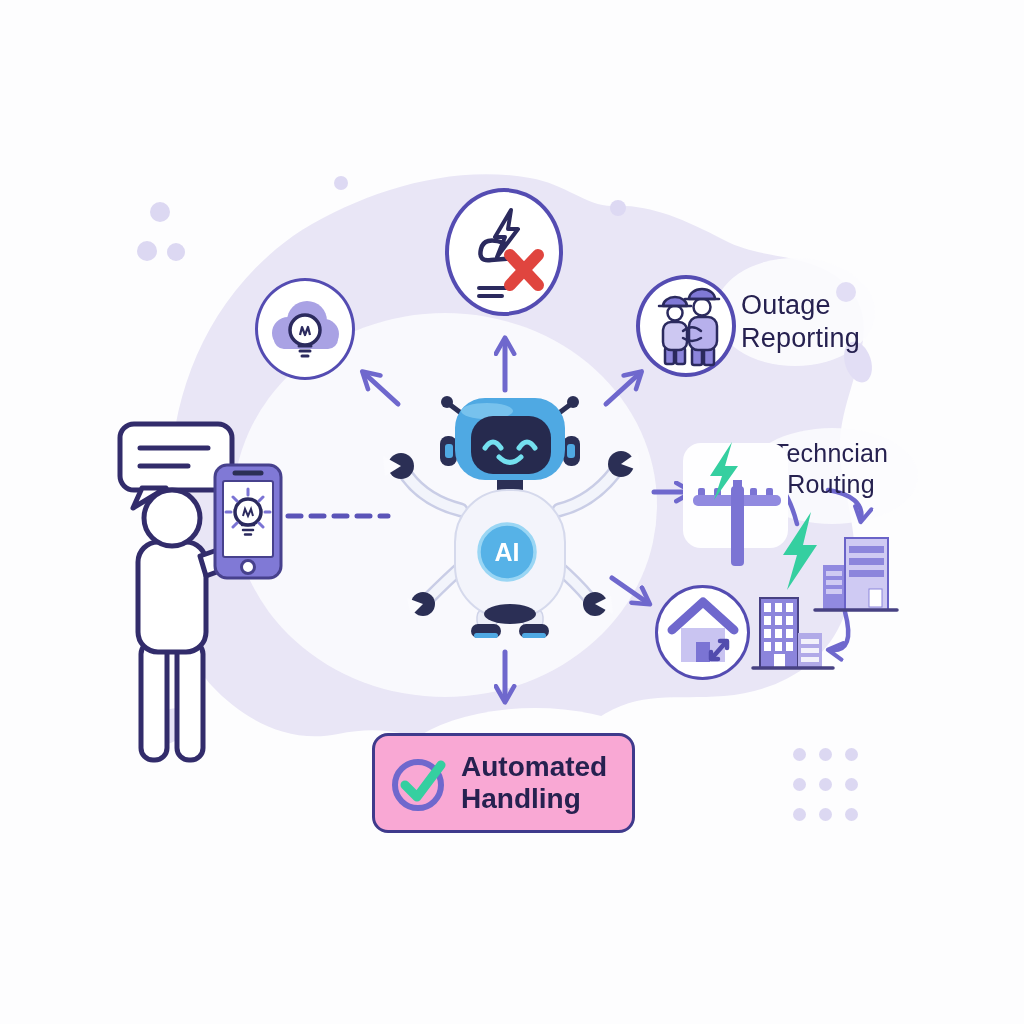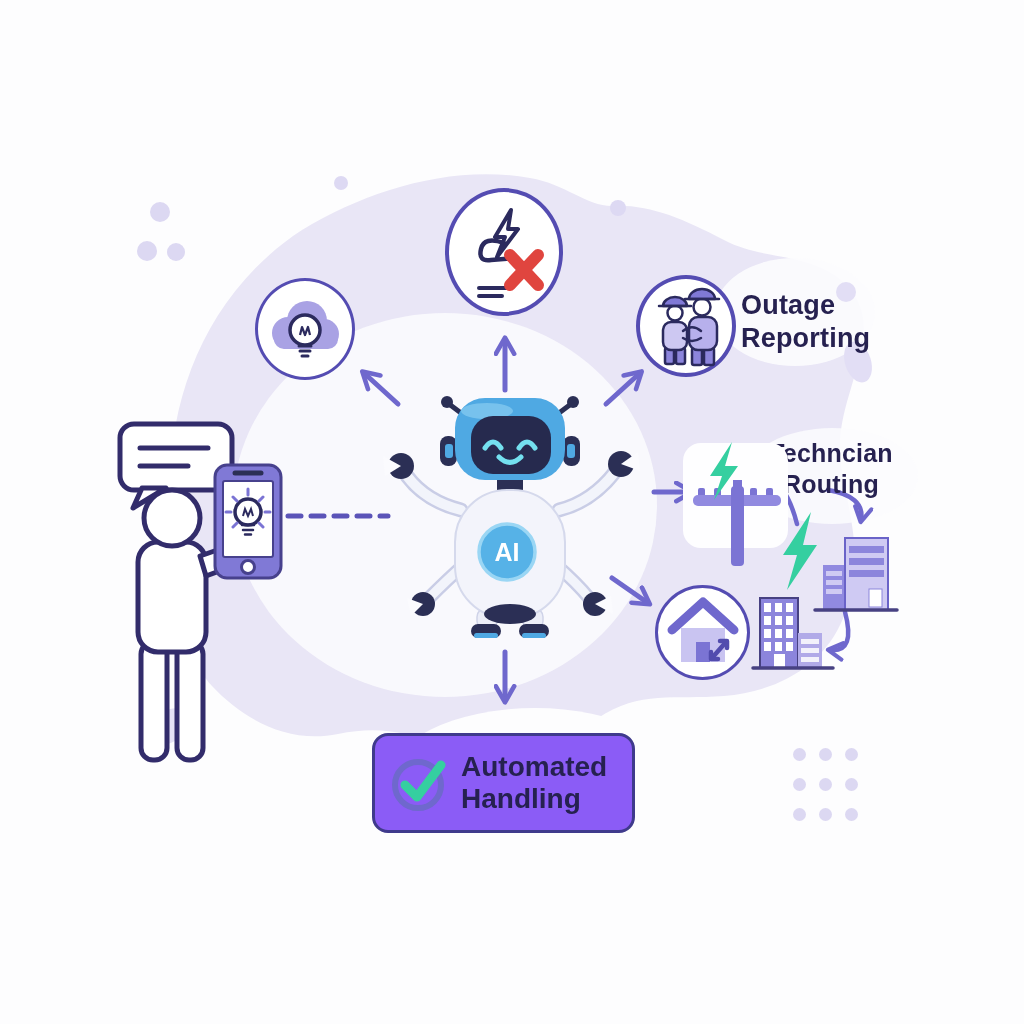--- a/index.html
+++ b/index.html
@@ -2,24 +2,24 @@
 <html><head>
 <meta charset="utf-8">
 <style>
   html,body{margin:0;padding:0;background:#fdfdfe;}
   .canvas{position:relative;width:1024px;height:1024px;background:#fdfdfe;overflow:hidden;
           font-family:"Liberation Sans",sans-serif;}
   .layer{position:absolute;left:0;top:0;width:1024px;height:1024px;}
   .abs{position:absolute;}
   .circle-node{position:absolute;background:#ffffff;border:4px solid #544cb2;border-radius:50%;
                display:flex;align-items:center;justify-content:center;box-sizing:border-box;}
-  .label{position:absolute;color:#262150;font-weight:700;letter-spacing:.2px;}
+  .label{position:absolute;color:#262150;font-weight:400;letter-spacing:.2px;}
   .outage-label{left:741px;top:289px;width:152px;font-size:27px;line-height:1.22;text-align:left;}
   .tech-label{left:752px;top:438px;width:158px;font-size:25px;line-height:1.25;text-align:center;}
-  .handling-box{position:absolute;left:372px;top:733px;width:263px;height:100px;background:#8b5cf6;
+  .handling-box{position:absolute;left:372px;top:733px;width:263px;height:100px;background:#f9a8d4;
                 border:3.5px solid #3f3a8c;border-radius:16px;box-sizing:border-box;
                 display:flex;align-items:center;gap:10px;padding-left:14px;}
   .handling-text{color:#262150;font-weight:600;font-size:28px;line-height:1.13;width:150px;}
   .dots-grid{position:absolute;left:793px;top:748px;display:grid;
              grid-template-columns:repeat(3,13px);grid-auto-rows:13px;column-gap:13px;row-gap:17px;}
   .dots-grid span{width:13px;height:13px;border-radius:50%;background:#dcd8f2;display:block;}
 </style>
 </head>
 <body>
 

